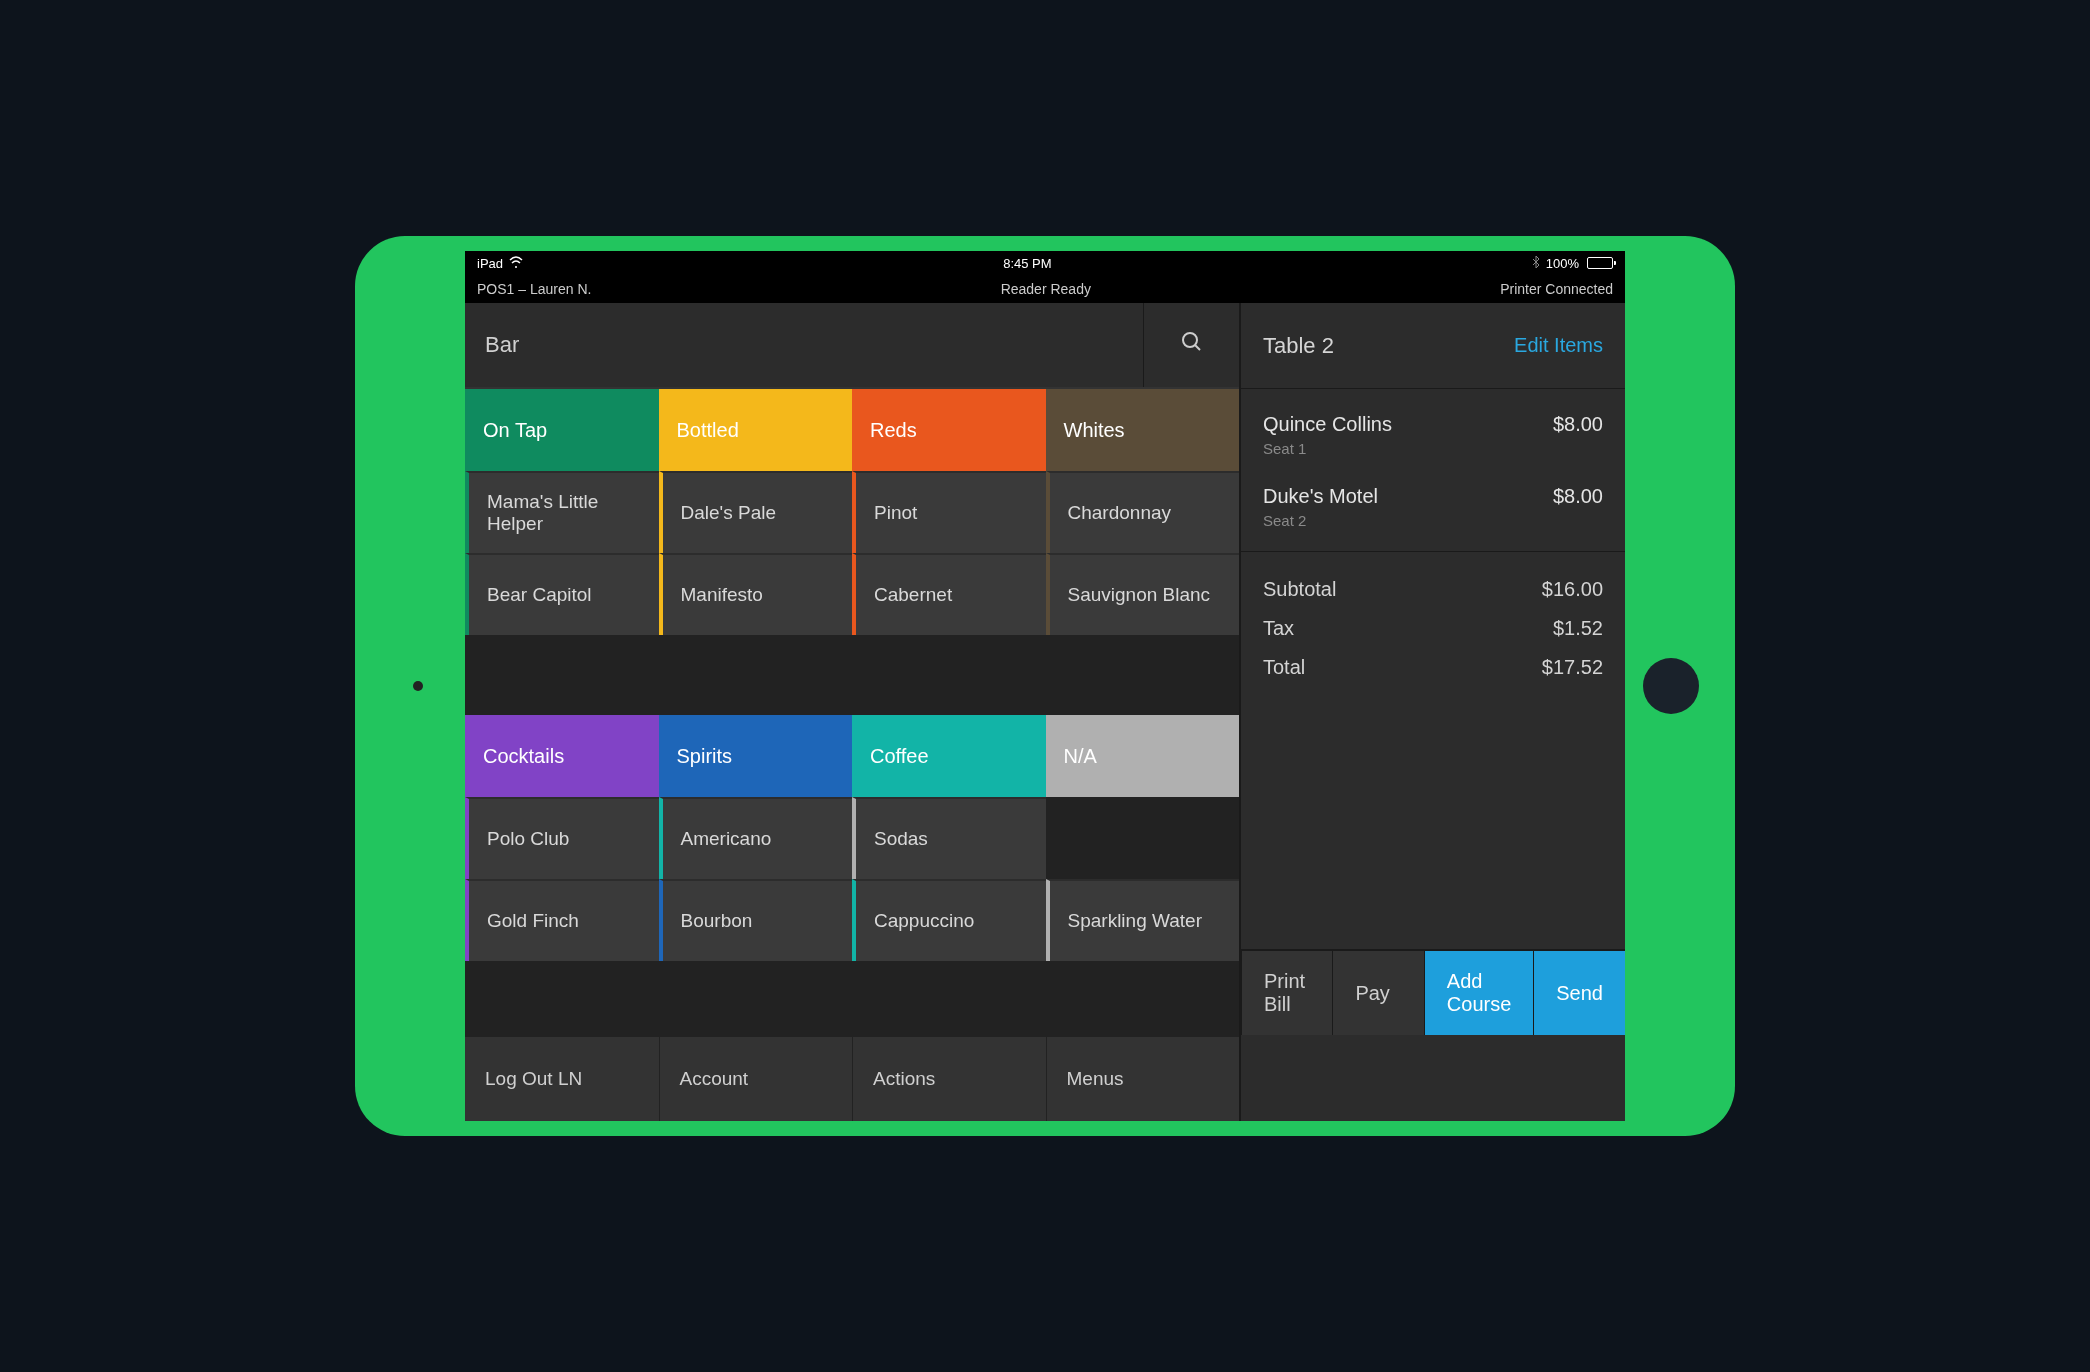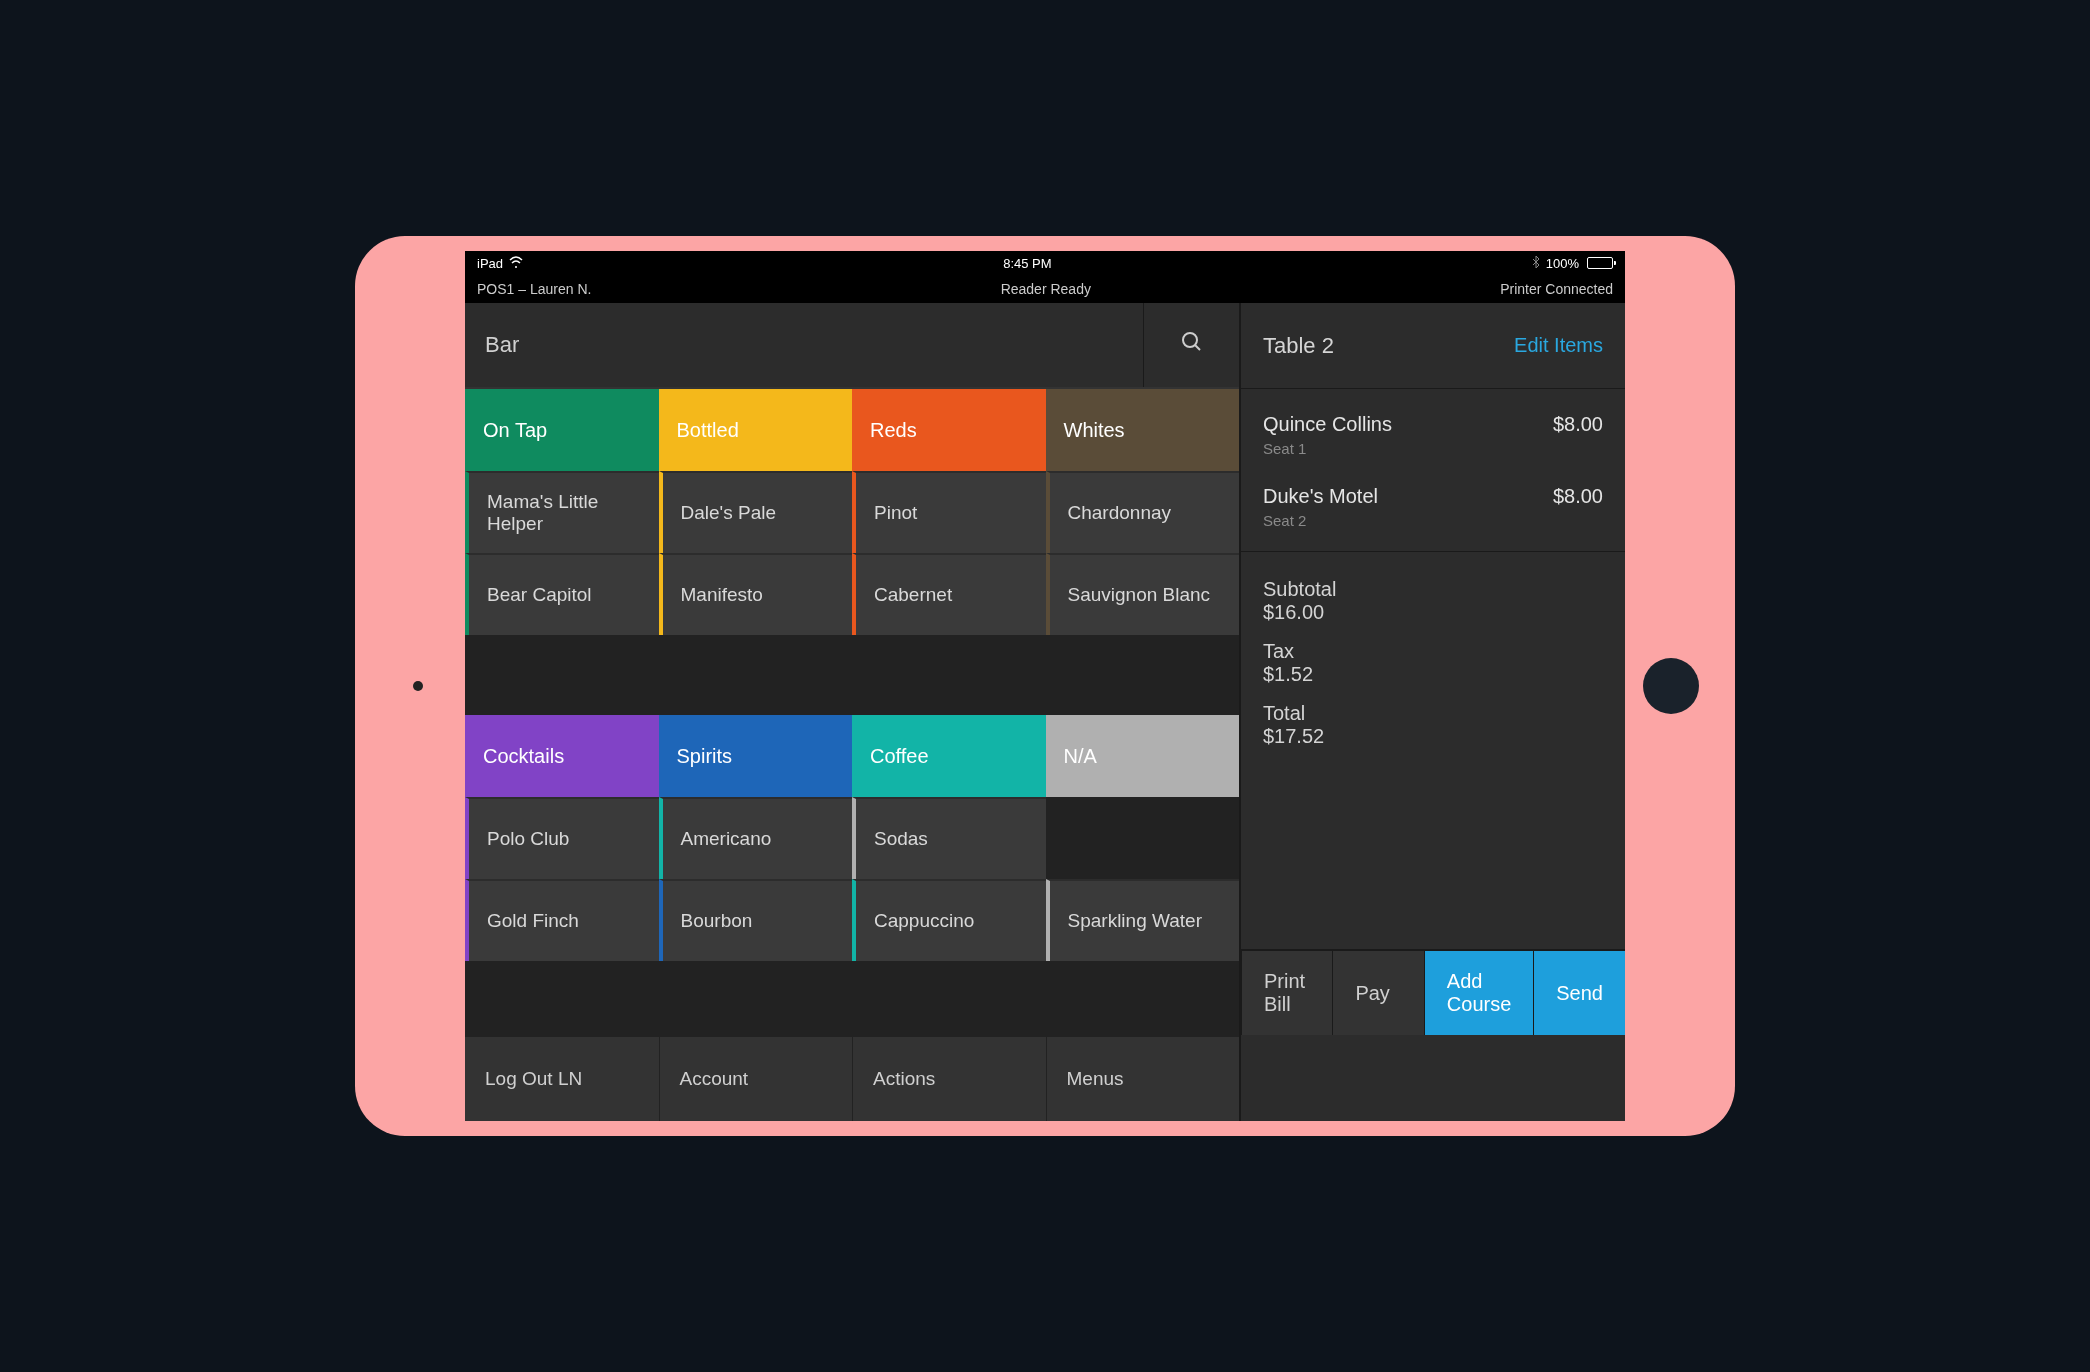--- a/index.html
+++ b/index.html
@@ -8,21 +8,21 @@
     background: #0d141c;
     display: flex;
     align-items: center;
     justify-content: center;
     min-height: 100vh;
     padding: 20px;
   }
   .ipad {
     width: 1380px;
     height: 900px;
-    background: #fca5a5;
+    background: #22c55e;
     border-radius: 50px;
     position: relative;
     padding: 0 110px 0 110px;
     display: flex;
     align-items: center;
   }
   .camera {
     position: absolute;
     left: 58px;
     top: 50%;
@@ -189,21 +189,21 @@
   }
   .ticket-item .name { color:#e5e5e5; font-size:20px; }
   .ticket-item .seat { color:#8a8a8a; font-size:15px; margin-top:4px; }
   .ticket-item .price { color:#e5e5e5; font-size:20px; }
   .totals {
     padding: 18px 22px;
   }
   .total-row {
     display:flex; justify-content:space-between;
     padding: 8px 0;
-    color:#d4d4d4; font-size:20px;flex-direction:column;
+    color:#d4d4d4; font-size:20px;
   }
   .ticket-actions {
     margin-top:auto;
     display:grid;
     grid-template-columns: 1fr 1fr 1fr 1fr;
     grid-template-rows: 86px 86px;
   }
   .act {
     display:flex; align-items:center;
     padding:0 22px;

